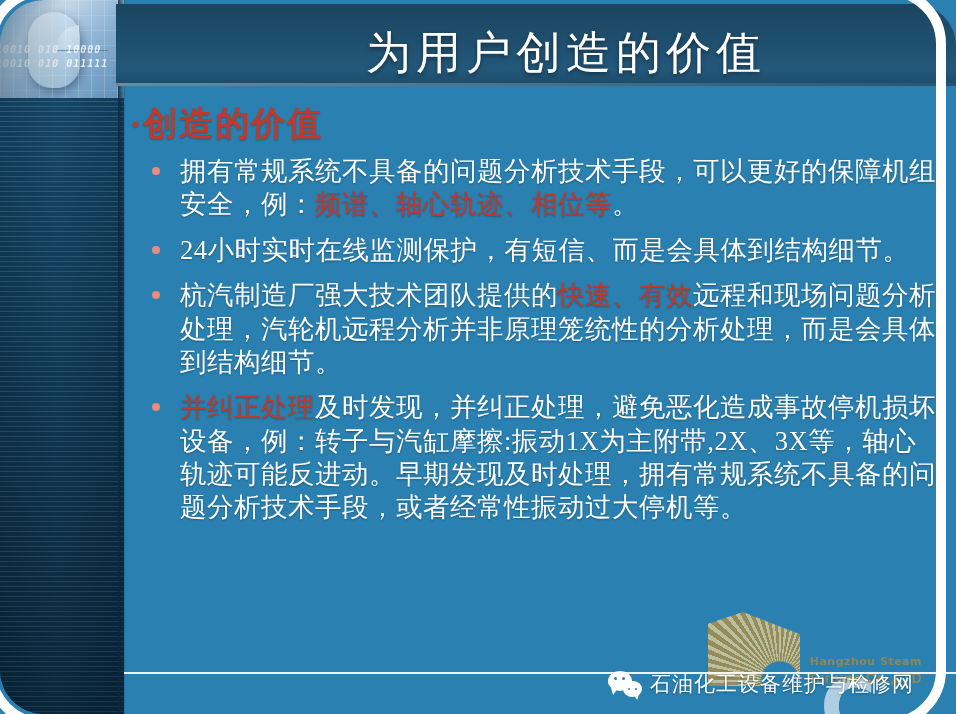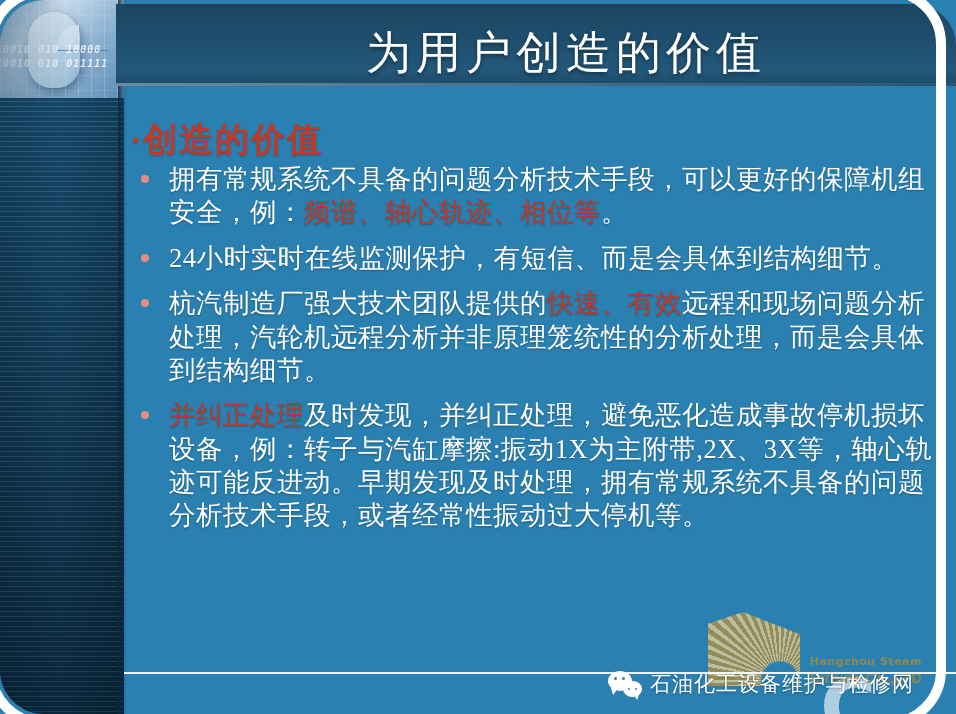--- a/index.html
+++ b/index.html
@@ -67,24 +67,24 @@
     background:linear-gradient(to right,rgba(255,255,255,.35),rgba(255,255,255,.05));}
   .title-text{position:absolute;left:0;top:0;width:100%;height:98px;
     display:flex;align-items:center;justify-content:center;
     color:#ffffff;font-size:45px;letter-spacing:5px;padding-left:60px;
     box-sizing:border-box;text-shadow:0 2px 4px rgba(0,0,0,.45);}
 
   
   .content{position:absolute;left:128px;top:104px;width:824px;height:560px;z-index:12;}
 
   .subtitle{color:#c0392b;font-size:34px;font-weight:bold;letter-spacing:2px;
-    margin:16px 0 4px 2px;line-height:1.15;
+    margin:0 0 4px 2px;line-height:1.15;
     text-shadow:0 1px 2px rgba(0,0,0,.25);}
 
-  ul.bullets{list-style:none;margin:1px;padding:0;}
+  ul.bullets{list-style:none;margin:12px;padding:0;}
   ul.bullets li{position:relative;padding-left:40px;margin:0 0 12px 0;
     color:#ffffff;font-size:26.5px;line-height:1.26;letter-spacing:.5px;
     text-shadow:0 1px 2px rgba(0,0,0,.30);}
   ul.bullets li .dot{position:absolute;left:12px;top:12px;width:8px;height:8px;
     border-radius:50%;background:#e98b80;}
   .hl{color:#c0392b;}
   .b4{margin-bottom:0;}
 
   
   .bottom-rule{position:absolute;left:124px;top:672px;width:832px;height:2px;

